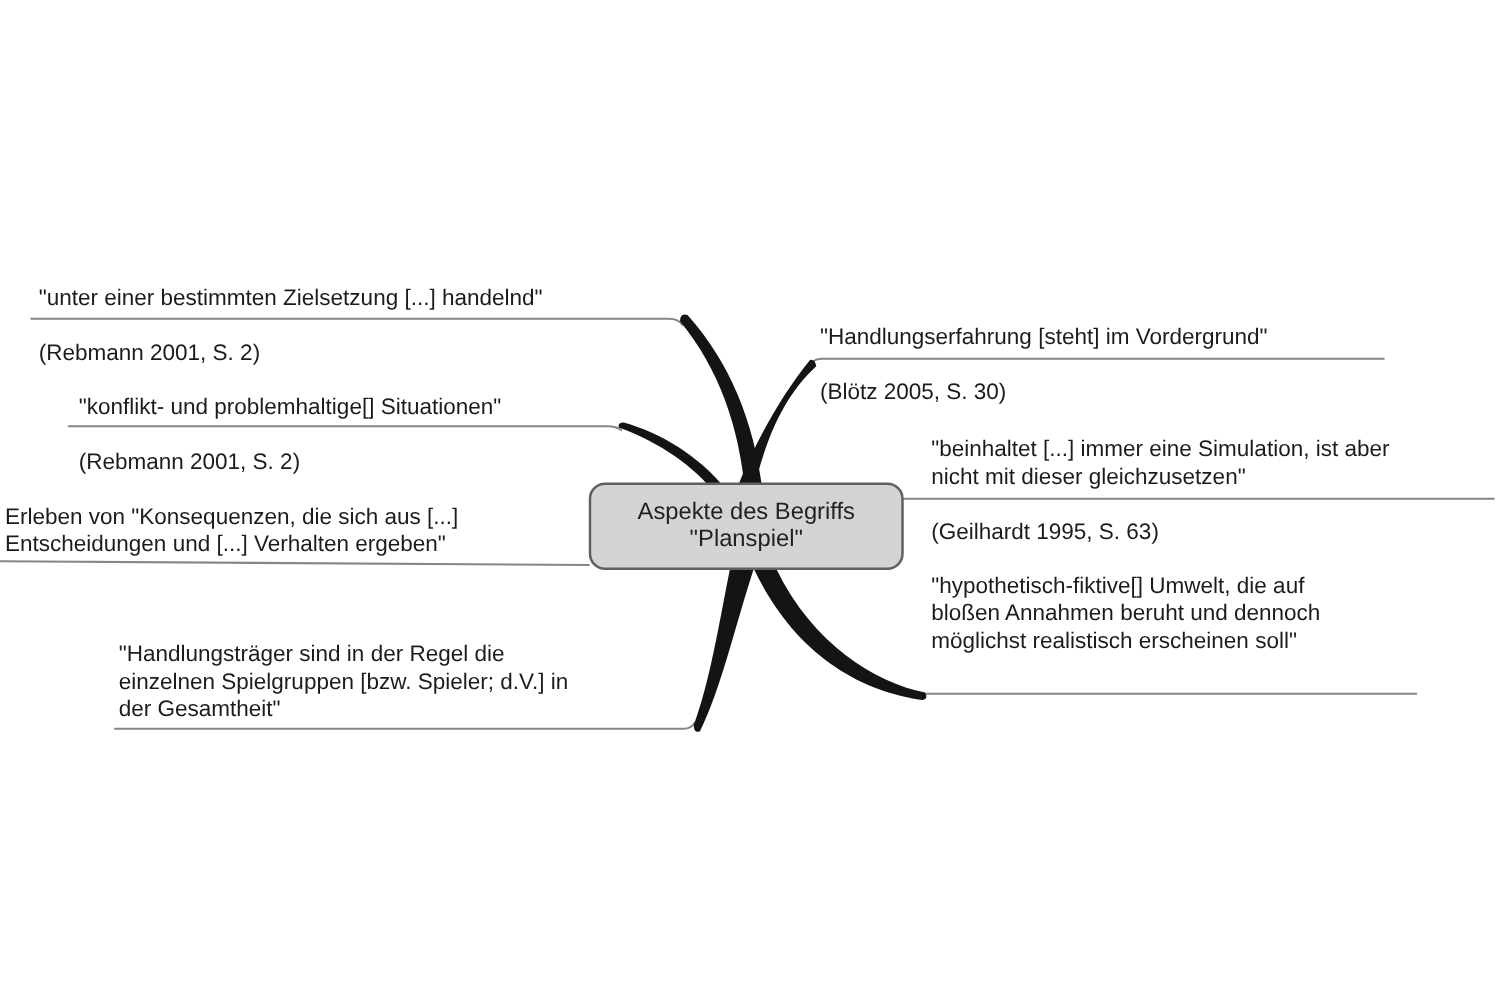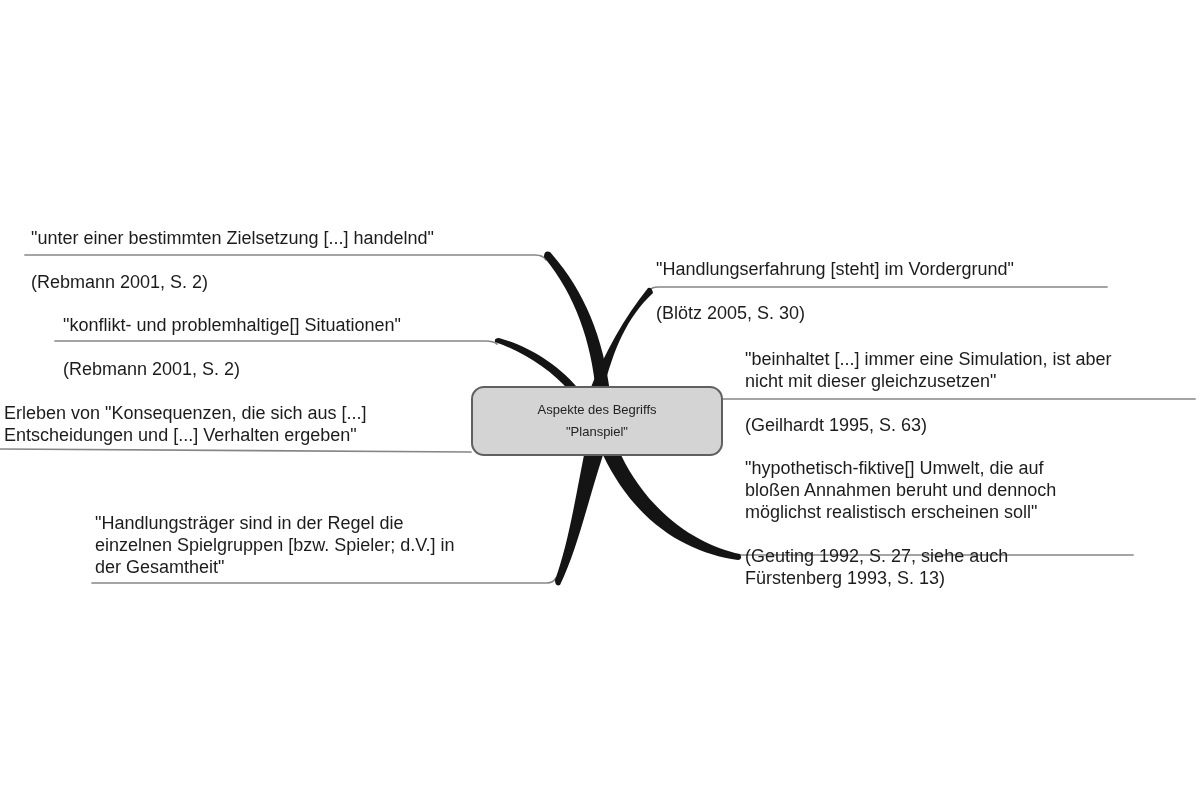--- a/index.html
+++ b/index.html
@@ -42,21 +42,21 @@
     background: #d4d4d4;
     border: 2.5px solid #606060;
     border-radius: 13px;
     box-sizing: border-box;
     display: flex;
     align-items: center;
     justify-content: center;
     text-align: center;
   }
   .node-title {
-    font-size: 13px;
+    font-size: 19px;
     line-height: 22px;
     white-space: pre-line;
     color: #222222;
   }
   .branch {
     position: absolute;
     font-size: 18px;
     line-height: 22px;
     white-space: pre-line;
   }
@@ -120,17 +120,15 @@
   <div class="branch" style="left:745px; top:326px;">
     <div class="quote">"beinhaltet [...] immer eine Simulation, ist aber
 nicht mit dieser gleichzusetzen"</div>
     <div class="cite">(Geilhardt 1995, S. 63)</div>
   </div>
 
   <div class="branch" style="left:745px; top:435px;">
     <div class="quote">"hypothetisch-fiktive[] Umwelt, die auf
 bloßen Annahmen beruht und dennoch
 möglichst realistisch erscheinen soll"</div>
-    <div class="cite">(Geuting 1992, S. 27, siehe auch
-Fürstenberg 1993, S. 13)</div>
   </div>
 
 </div>
 
 </body></html>

